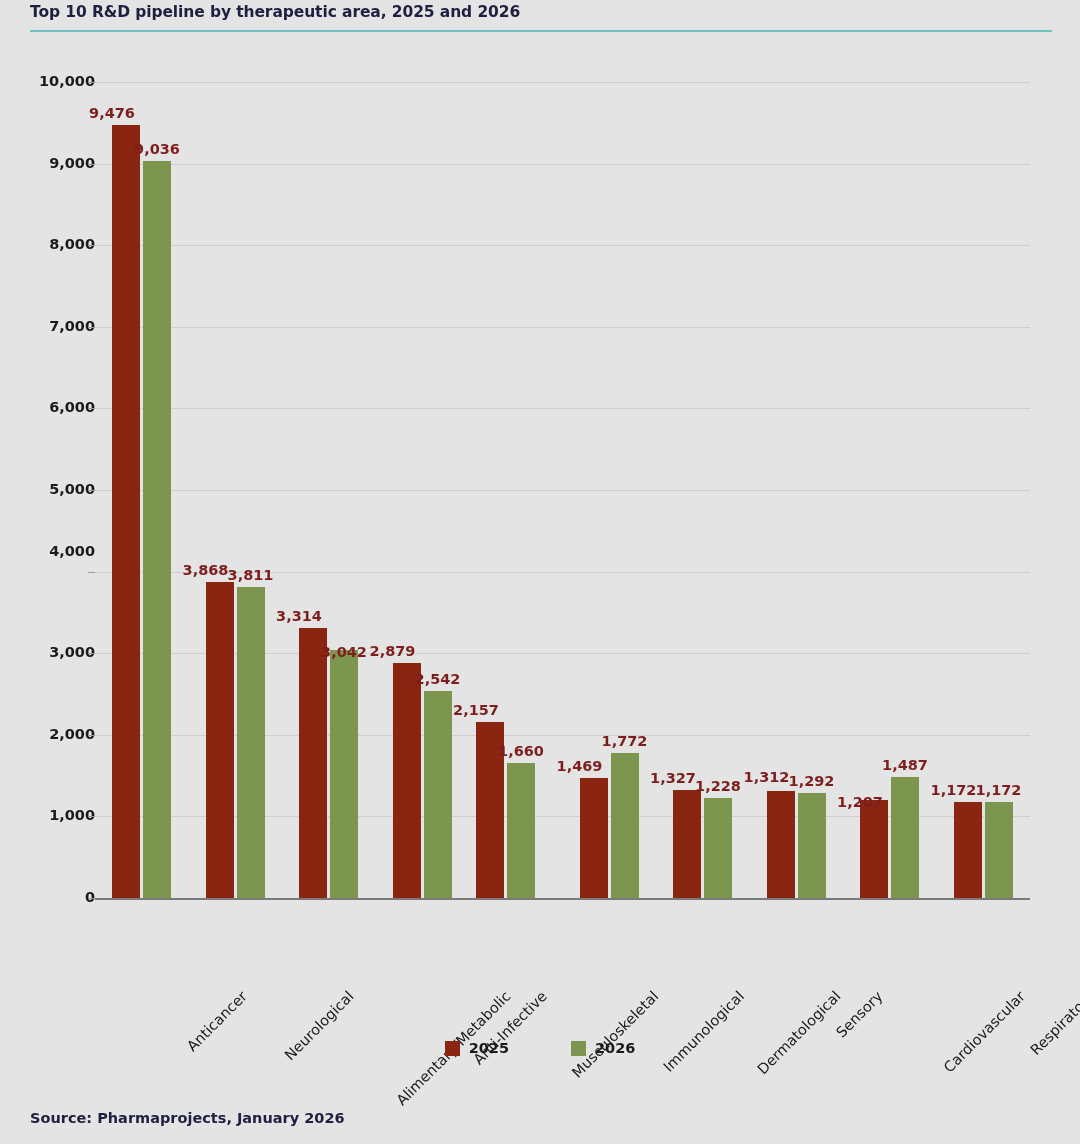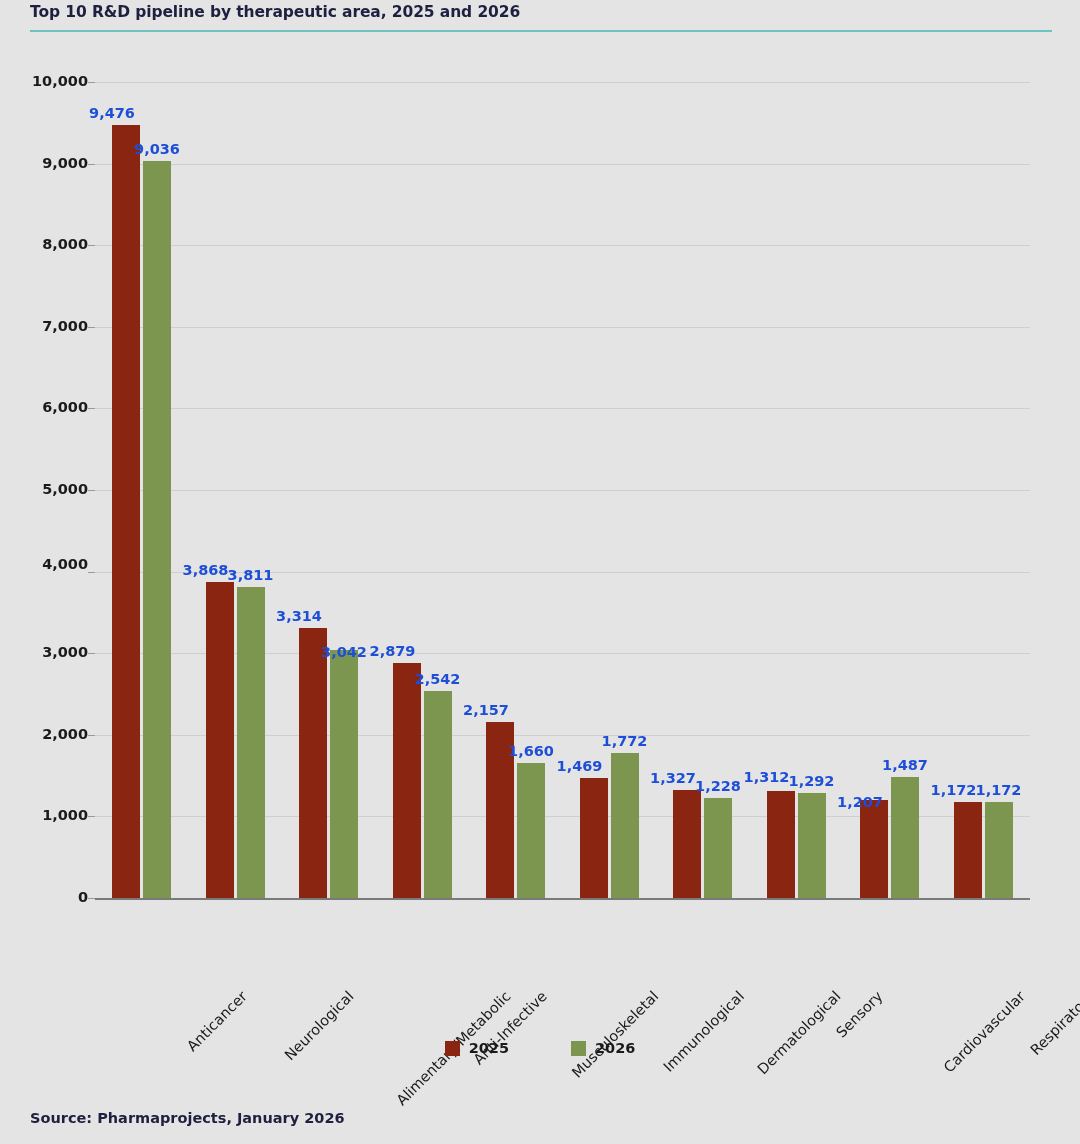--- a/index.html
+++ b/index.html
@@ -69,20 +69,21 @@
     font-weight: bold;
     color: #1a1a1a;
     white-space: nowrap;
   }
   #yaxis {
     position: absolute;
     left: 0;
     top: 82px;
     width: 88px;
     height: 816px;
+    padding-left: 7px;
   }
   .ytick-mark {
     position: absolute;
     left: 88px;
     width: 8px;
     height: 1px;
     background: #9a9a9a;
   }
 
   
@@ -96,21 +97,21 @@
     bottom: 0;
     width: 28px;
   }
   .bar.y2025 { left: 17px; background: #8a2512; }
   .bar.y2026 { left: 48px; background: #7c964f; }
 
   .dlabel {
     position: absolute;
     font-size: 14.5px;
     font-weight: bold;
-    color: #1d4ed8;
+    color: #7f1d1d;
     white-space: nowrap;
     text-align: center;
     width: 70px;
   }
   .dlabel.y2025 { left: -18px; }
   .dlabel.y2026 { left: 27px; }
 
   
   .xlabel {
     position: absolute;
@@ -172,21 +173,21 @@
     <div class="ytick-label" style="top: 72.6px;">9,000</div>
     <div class="ytick-mark" style="top: 81.6px;"></div>
     <div class="ytick-label" style="top: 154.2px;">8,000</div>
     <div class="ytick-mark" style="top: 163.2px;"></div>
     <div class="ytick-label" style="top: 235.8px;">7,000</div>
     <div class="ytick-mark" style="top: 244.8px;"></div>
     <div class="ytick-label" style="top: 317.4px;">6,000</div>
     <div class="ytick-mark" style="top: 326.4px;"></div>
     <div class="ytick-label" style="top: 399px;">5,000</div>
     <div class="ytick-mark" style="top: 408px;"></div>
-    <div class="ytick-label" style="top: 474px;">4,000</div>
+    <div class="ytick-label" style="top: 461px;">4,000</div>
     <div class="ytick-mark" style="top: 489.6px;"></div>
     <div class="ytick-label" style="top: 562.2px;">3,000</div>
     <div class="ytick-mark" style="top: 571.2px;"></div>
     <div class="ytick-label" style="top: 643.8px;">2,000</div>
     <div class="ytick-mark" style="top: 652.8px;"></div>
     <div class="ytick-label" style="top: 725.4px;">1,000</div>
     <div class="ytick-mark" style="top: 734.4px;"></div>
     <div class="ytick-label" style="top: 807px;">0</div>
     <div class="ytick-mark" style="top: 816px;"></div>
   </div>
@@ -224,21 +225,21 @@
       <div class="dlabel y2026" style="bottom: 238px;">3,042</div>
     </div>
     <div class="xlabel" style="left: 346.5px; top: 906px;">Anti-Infective</div>
     <div class="group" style="left: 280.5px; width: 93.5px;">
       <div class="bar y2025" style="height: 234.926px; background: rgb(138, 37, 18);"></div>
       <div class="dlabel y2025" style="bottom: 238.926px;">2,879</div>
       <div class="bar y2026" style="height: 207.427px; background: rgb(124, 150, 79);"></div>
       <div class="dlabel y2026" style="bottom: 211.427px;">2,542</div>
     </div>
     <div class="xlabel" style="left: 440px; top: 906px;">Musculoskeletal</div>
-    <div class="group" style="left: 374px; width: 93.5px;">
+    <div class="group" style="left: 364px; width: 93.5px;">
       <div class="bar y2025" style="height: 176.011px; background: rgb(138, 37, 18);"></div>
       <div class="dlabel y2025" style="bottom: 180.011px;">2,157</div>
       <div class="bar y2026" style="height: 135.456px; background: rgb(124, 150, 79);"></div>
       <div class="dlabel y2026" style="bottom: 139.456px;">1,660</div>
     </div>
     <div class="xlabel" style="left: 533.5px; top: 906px;">Immunological</div>
     <div class="group" style="left: 467.5px; width: 93.5px;">
       <div class="bar y2025" style="height: 119.87px; background: rgb(138, 37, 18);"></div>
       <div class="dlabel y2025" style="bottom: 123.87px;">1,469</div>
       <div class="bar y2026" style="height: 144.595px; background: rgb(124, 150, 79);"></div>

